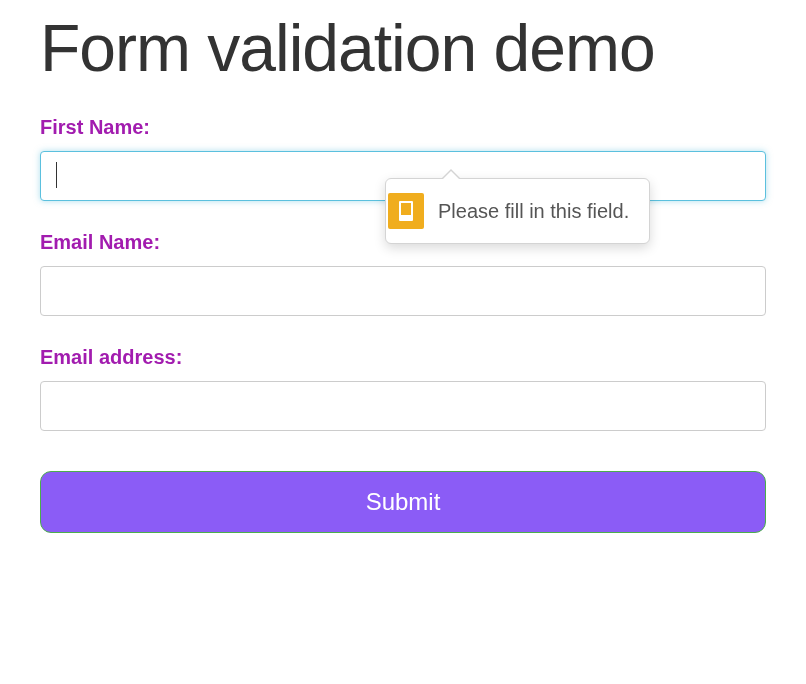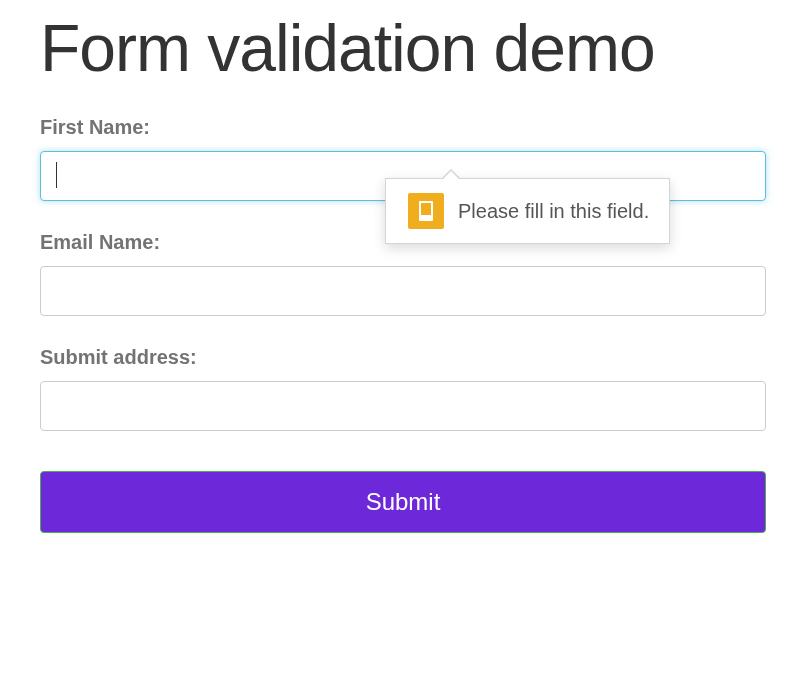--- a/index.html
+++ b/index.html
@@ -23,21 +23,21 @@
       letter-spacing: -1px;
     }
     .form-group {
       margin-bottom: 30px;
       position: relative;
     }
     .form-label {
       display: block;
       font-size: 20px;
       font-weight: 700;
-      color: #737373;
+      color: #a21caf;
       margin-bottom: 12px;
     }
     .form-input {
       width: 100%;
       height: 50px;
       padding: 10px 14px;
       font-size: 18px;
       border: 1px solid #ccc;
       border-radius: 4px;
       background: #fff;
@@ -55,22 +55,22 @@
       width: 1px;
       height: 26px;
       background: #333;
     }
     .tooltip {
       position: absolute;
       top: 62px;
       left: 345px;
       background: #fff;
       border: 1px solid #d4d4d4;
-      border-radius: 0;
-      padding: 14px 20px 14px 22px;
+      border-radius: 6px;
+      padding: 14px 20px 14px 2px;
       box-shadow: 0 4px 12px rgba(0,0,0,0.15);
       display: flex;
       align-items: center;
       gap: 14px;
       z-index: 10;
     }
     .tooltip::before {
       content: "";
       position: absolute;
       top: -10px;
@@ -110,23 +110,23 @@
       border-radius: 1px;
     }
     .tooltip-text {
       font-size: 20px;
       color: #555;
       white-space: nowrap;
     }
     .submit-button {
       width: 100%;
       height: 62px;
-      background: #6d28d9;
+      background: #8b5cf6;
       border: 1px solid #4cae4c;
-      border-radius: 4px;
+      border-radius: 11px;
       color: #fff;
       font-size: 24px;
       font-weight: 400;
       cursor: pointer;
       margin-top: 10px;
     }
   </style>
 </head>
 <body>
 
@@ -146,19 +146,19 @@
       <span class="tooltip-text">Please fill in this field.</span>
     </div>
   </div>
 
   <div class="form-group">
     <label class="form-label">Email Name:</label>
     <input type="text" class="form-input" value="" style="">
   </div>
 
   <div class="form-group">
-    <label class="form-label">Submit address:</label>
+    <label class="form-label">Email address:</label>
     <input type="email" class="form-input" value="" style="">
   </div>
 
   <button type="submit" class="submit-button">Submit</button>
 
 </form>
 
 </body></html>

